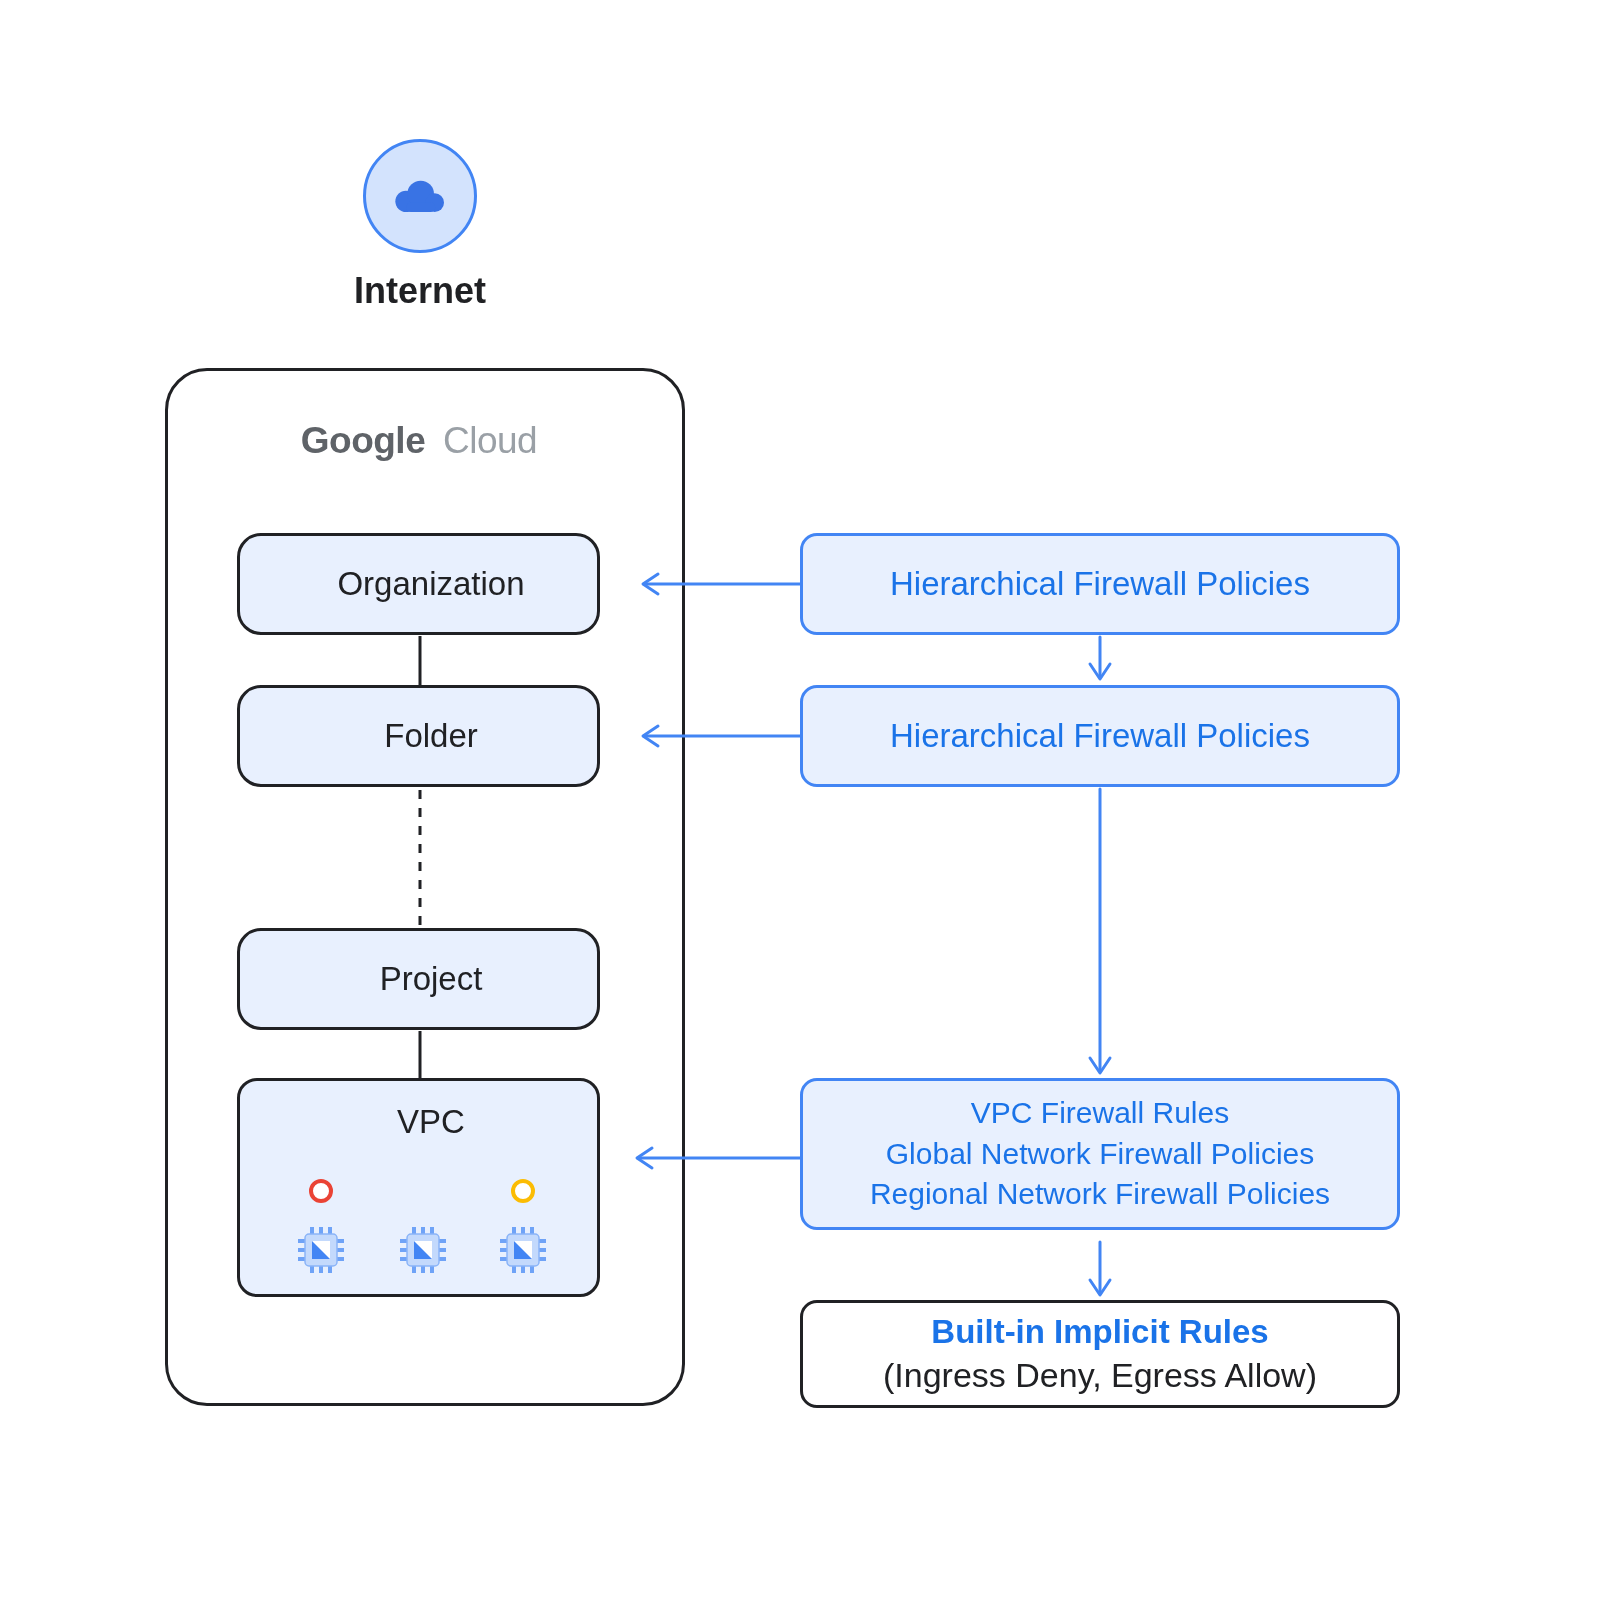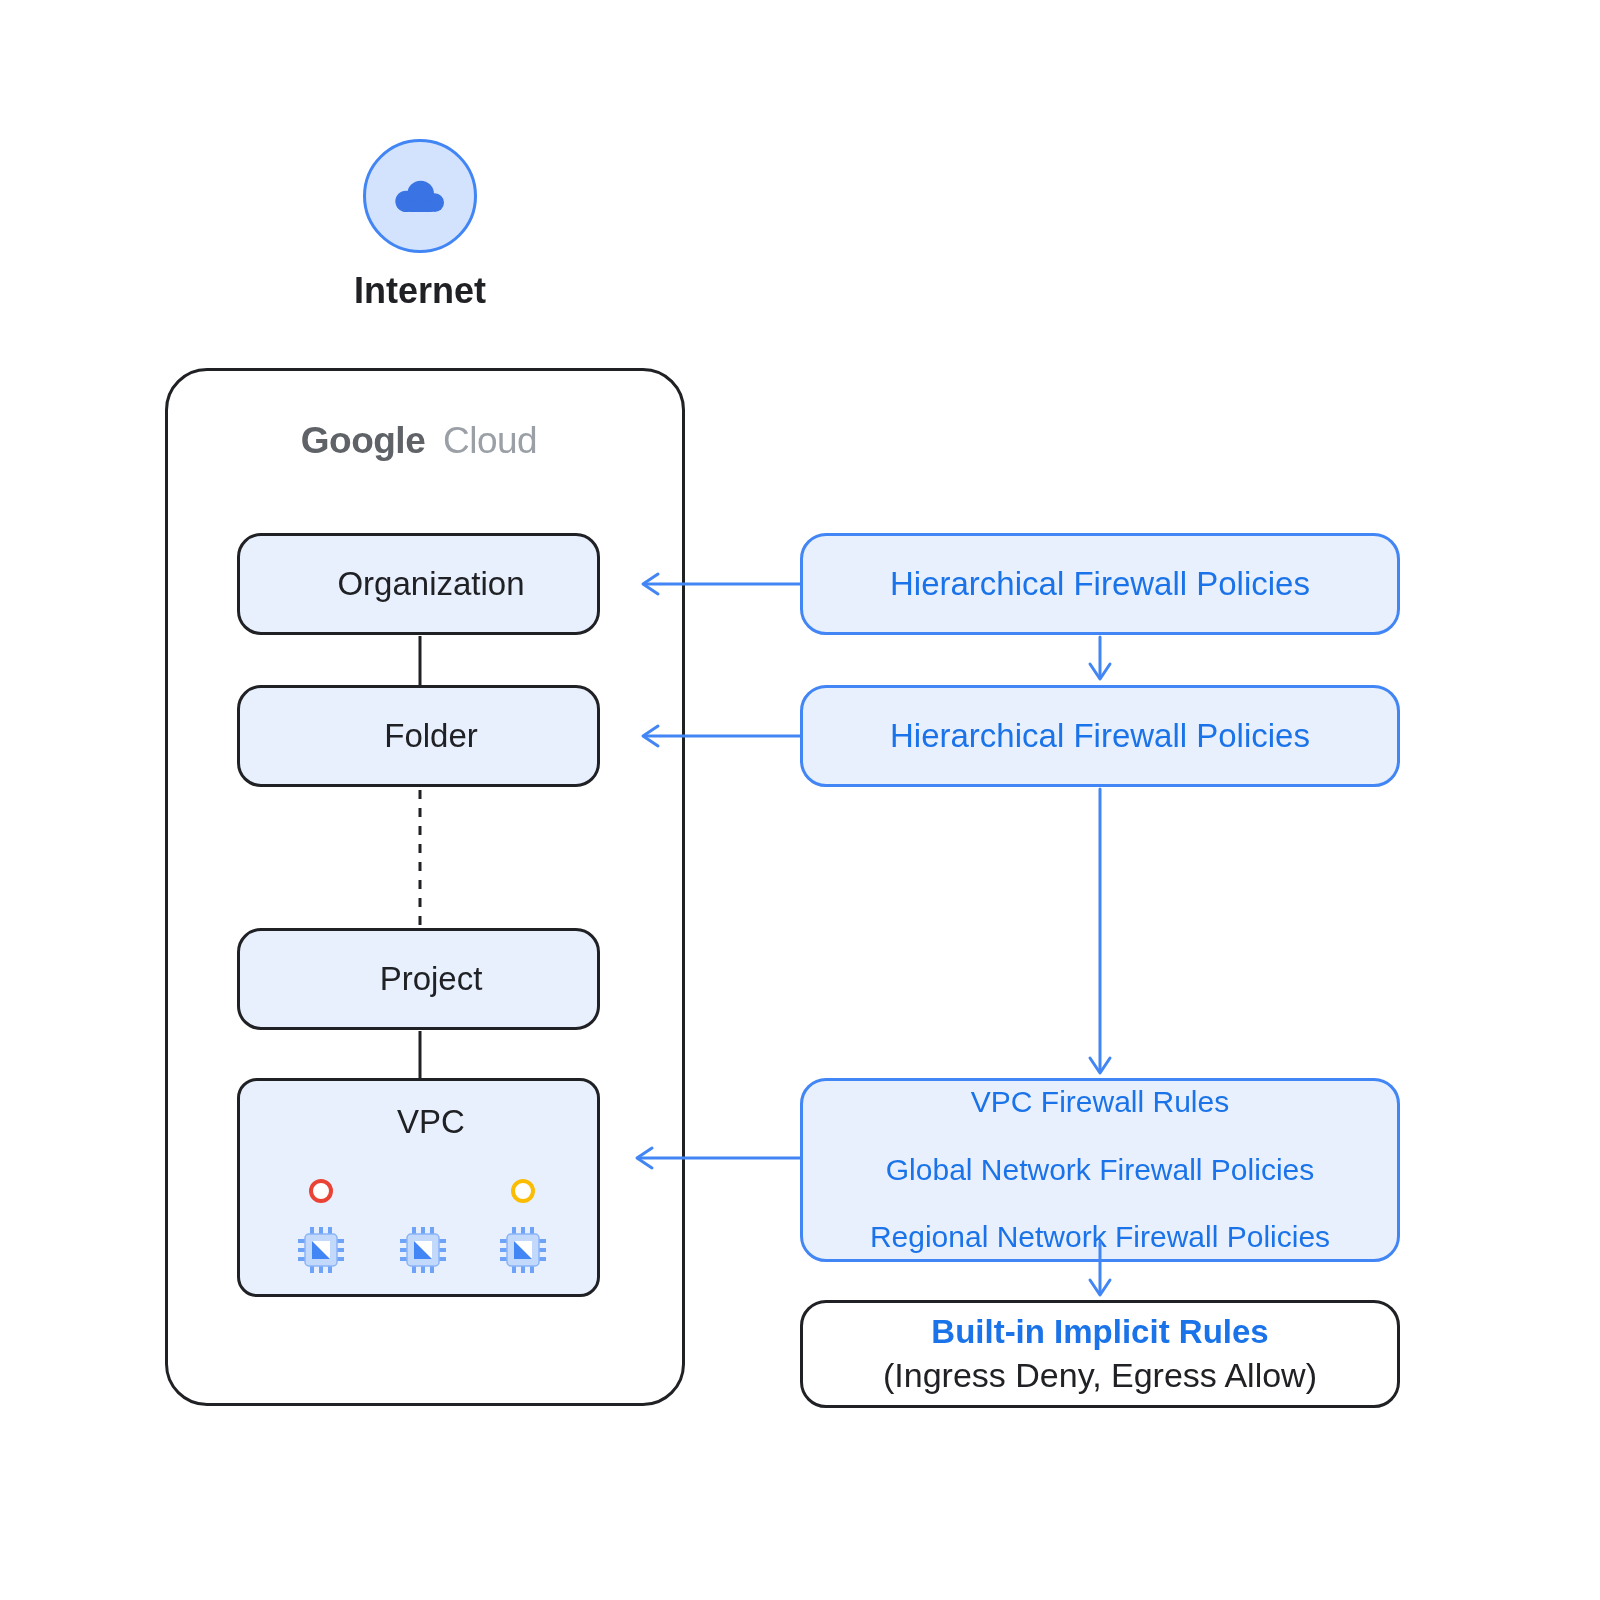--- a/index.html
+++ b/index.html
@@ -84,28 +84,28 @@
   .chip.c3 { left: 260px; }
   .chip .pin rect { fill: #6FA3F7; }
   .chip .chip-body { fill: #C3D9FC; stroke: #8AB4F8; stroke-width: 1.5; }
   .chip .chip-inner { fill: #ffffff; }
   .chip .chip-tri { fill: var(--blue); }
 
   
   .policy {
     position: absolute; left: 800px; width: 600px;
     background: var(--box-fill);
-    border: 3px solid var(--blue); border-radius: 26px;
+    border: 3px solid var(--blue); border-radius: 17px;
     display: flex; align-items: center; justify-content: center;
     color: var(--blue-text); font-size: 33px; font-weight: 500;
     z-index: 2;
   }
   .hfp1 { top: 533px; height: 102px; }
   .hfp2 { top: 685px; height: 102px; }
-  .rules { top: 1078px; height: 184px; flex-direction: column; font-size: 30px; line-height: 1.36; gap: 27px; }
+  .rules { top: 1078px; height: 152px; flex-direction: column; font-size: 30px; line-height: 1.36; }
   .builtin {
     top: 1300px; height: 108px; background: #ffffff;
     border-color: var(--ink); flex-direction: column;
   }
   .builtin .title { font-size: 33px; font-weight: 700; color: var(--blue-text); }
   .builtin .sub { font-size: 34px; font-weight: 400; color: var(--ink); margin-top: 5px; }
 </style>
 </head>
 <body>
 

